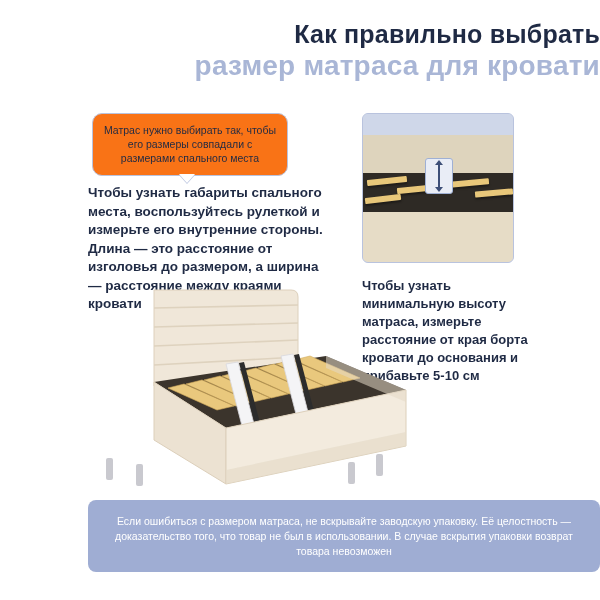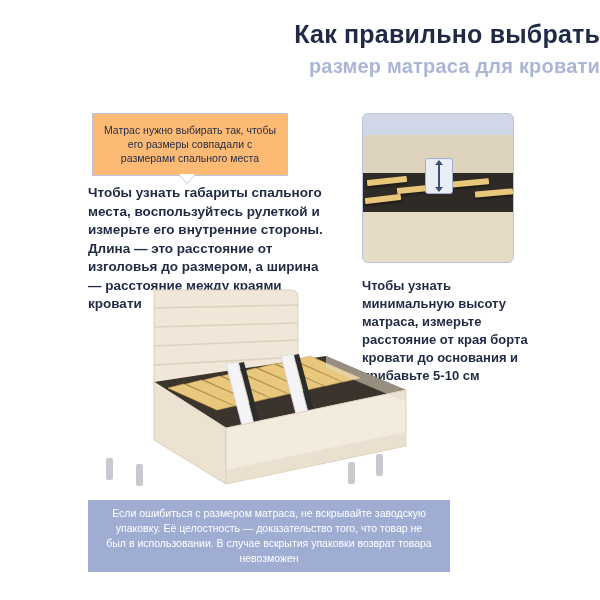--- a/index.html
+++ b/index.html
@@ -29,39 +29,39 @@
     text-align: right;
   }
   .title-line1 {
     font-size: 25px;
     font-weight: bold;
     color: #1f2a44;
     letter-spacing: 0.2px;
     line-height: 32px;
   }
   .title-line2 {
-    font-size: 20px;
+    font-size: 28px;
     font-weight: bold;
     color: #a9b6d6;
     letter-spacing: 0.2px;
     line-height: 32px;
     margin-left: 40px;
   }
 
   
   .callout {
     position: absolute;
     top: 113px;
     left: 92px;
     width: 196px;
     box-sizing: border-box;
     border: 1.5px solid #b9c3de;
-    border-radius: 1px;
+    border-radius: 10px;
     padding: 9px 10px 10px 10px;
-    background: #fdba74;
+    background: #f97316;
   }
   .callout p {
     margin: 0;
     font-size: 10.5px;
     line-height: 14px;
     color: #1f2a44;
     text-align: center;
   }
   .callout-tail {
     position: absolute;
@@ -189,24 +189,24 @@
     width: 340px;
     height: 212px;
   }
   .bed svg { display: block; }
 
   
   .banner {
     position: absolute;
     left: 88px;
     top: 500px;
-    width: 362px;
+    width: 512px;
     height: 72px;
     background: #9fadd3;
-    border-radius: 0;
+    border-radius: 8px;
     display: flex;
     align-items: center;
     justify-content: center;
     padding: 0 18px;
     box-sizing: border-box;
   }
   .banner p {
     margin: 0;
     font-size: 10.5px;
     line-height: 15px;

